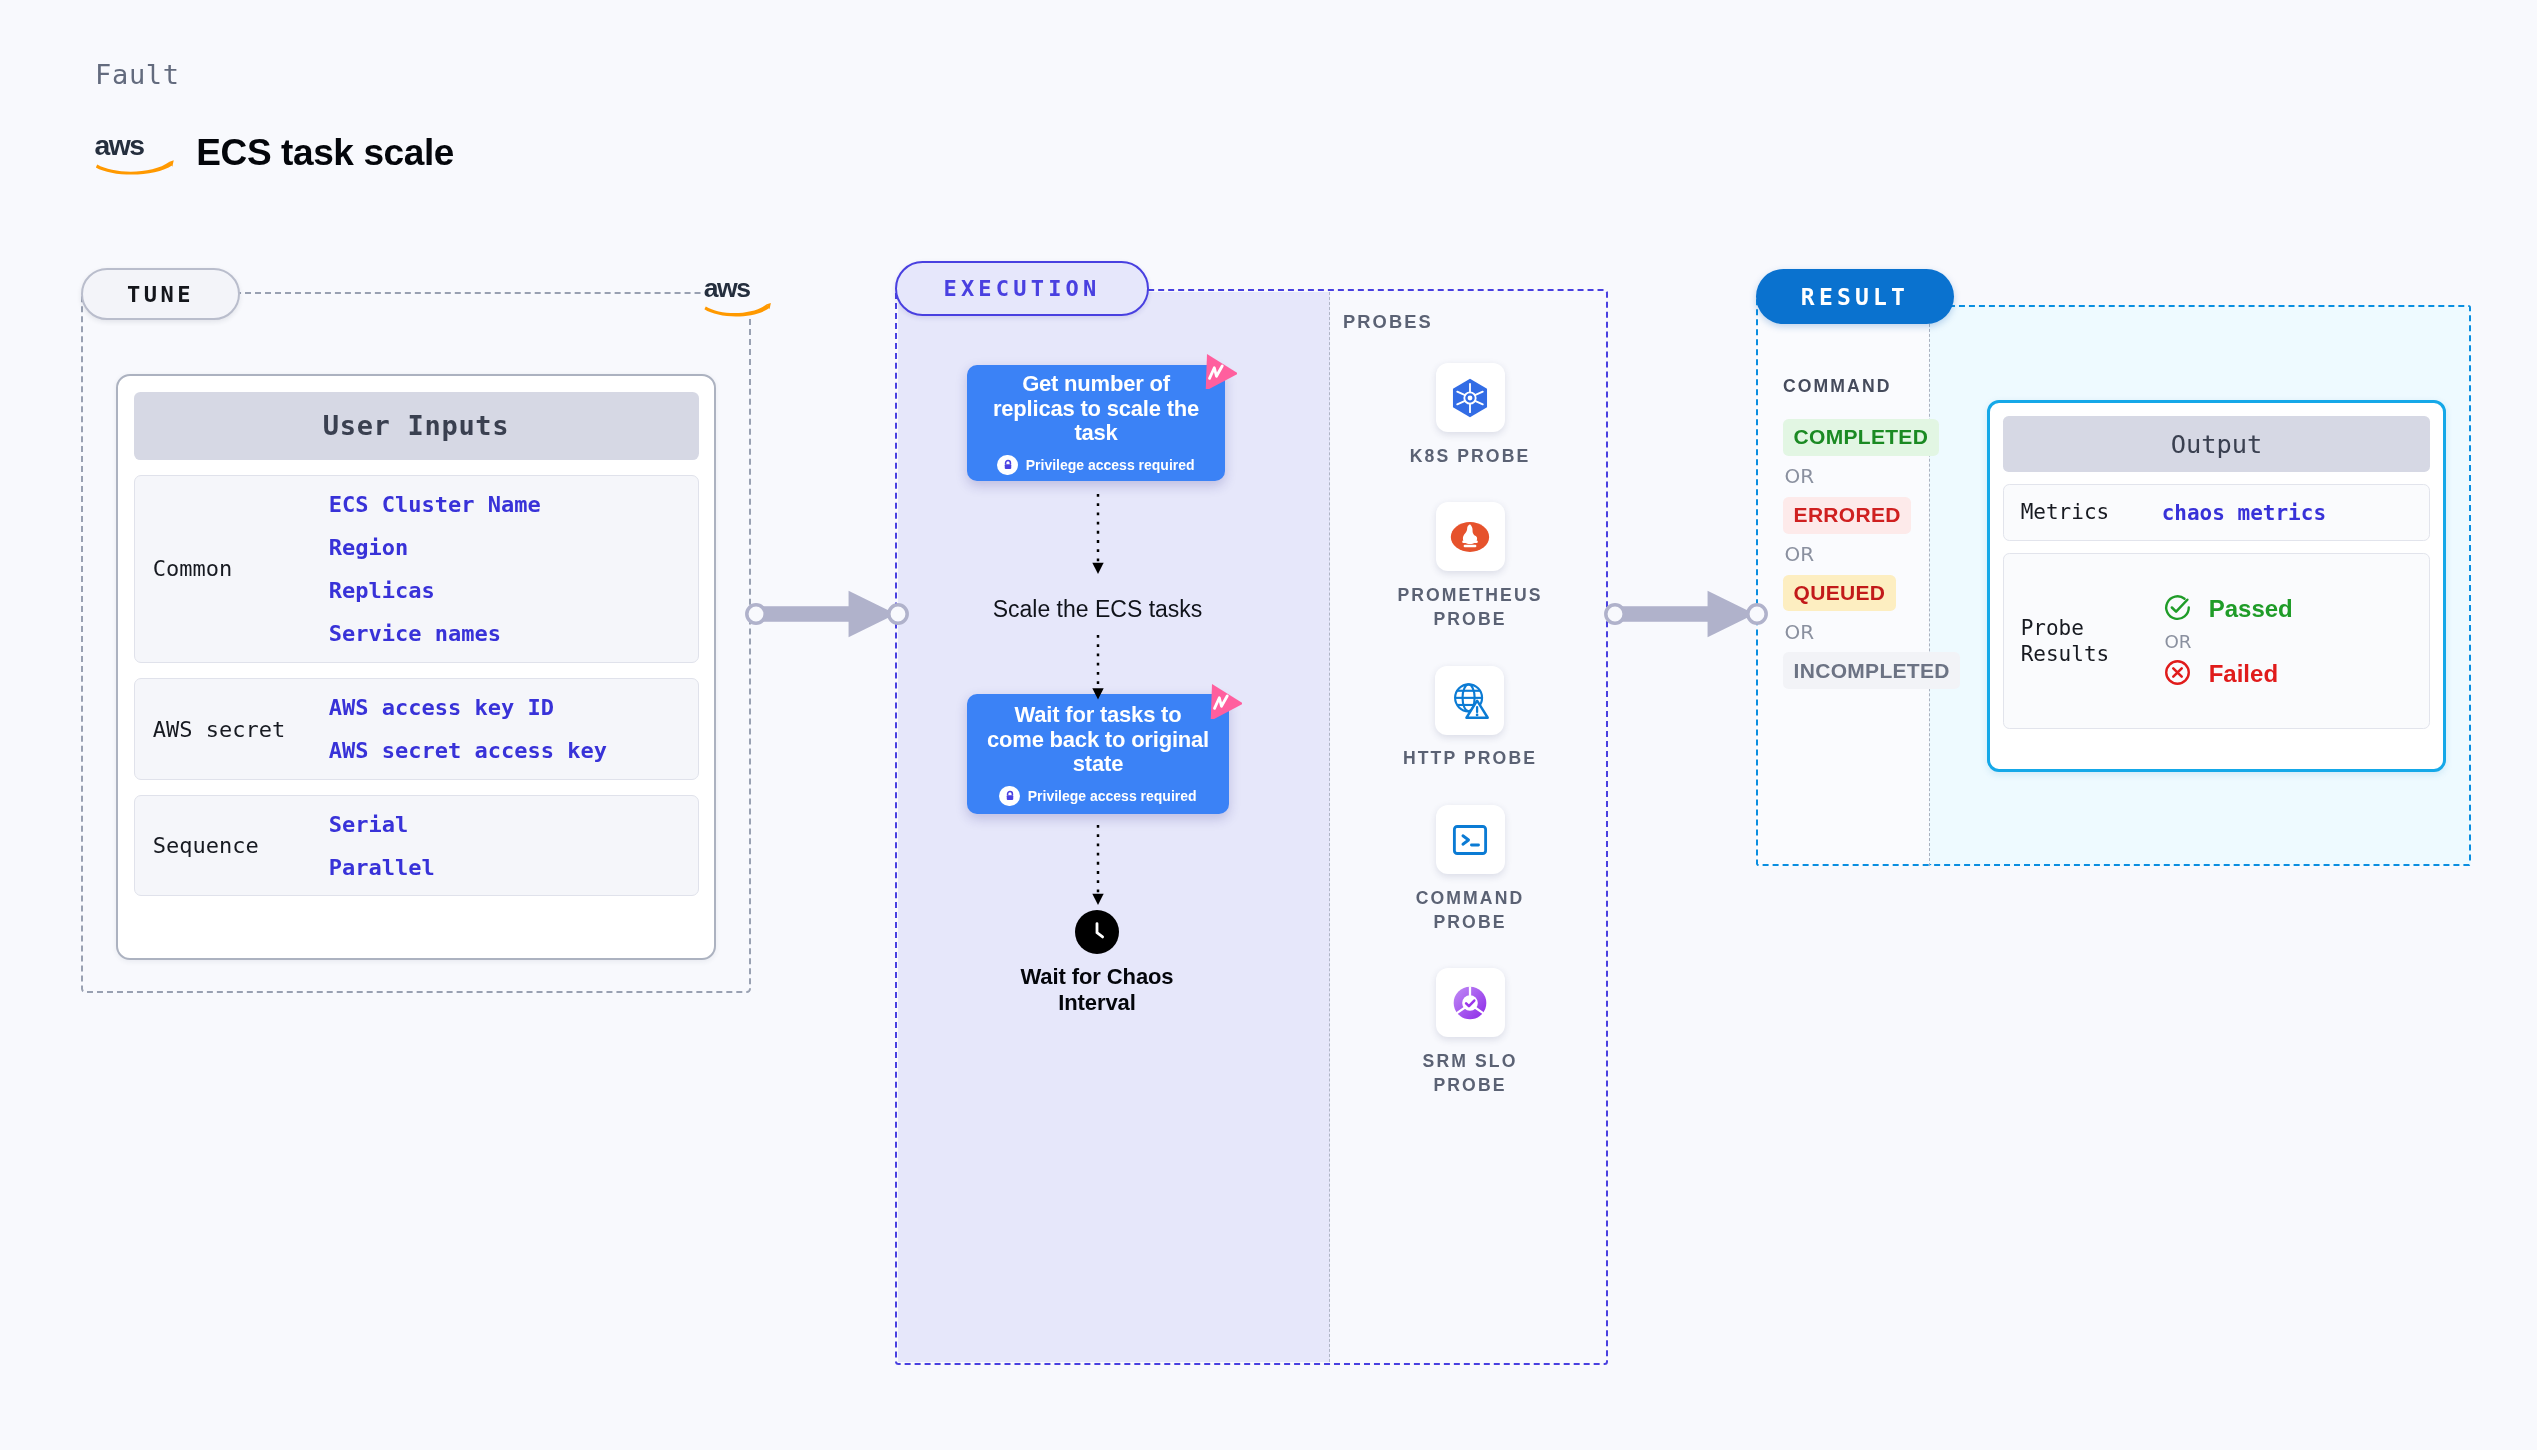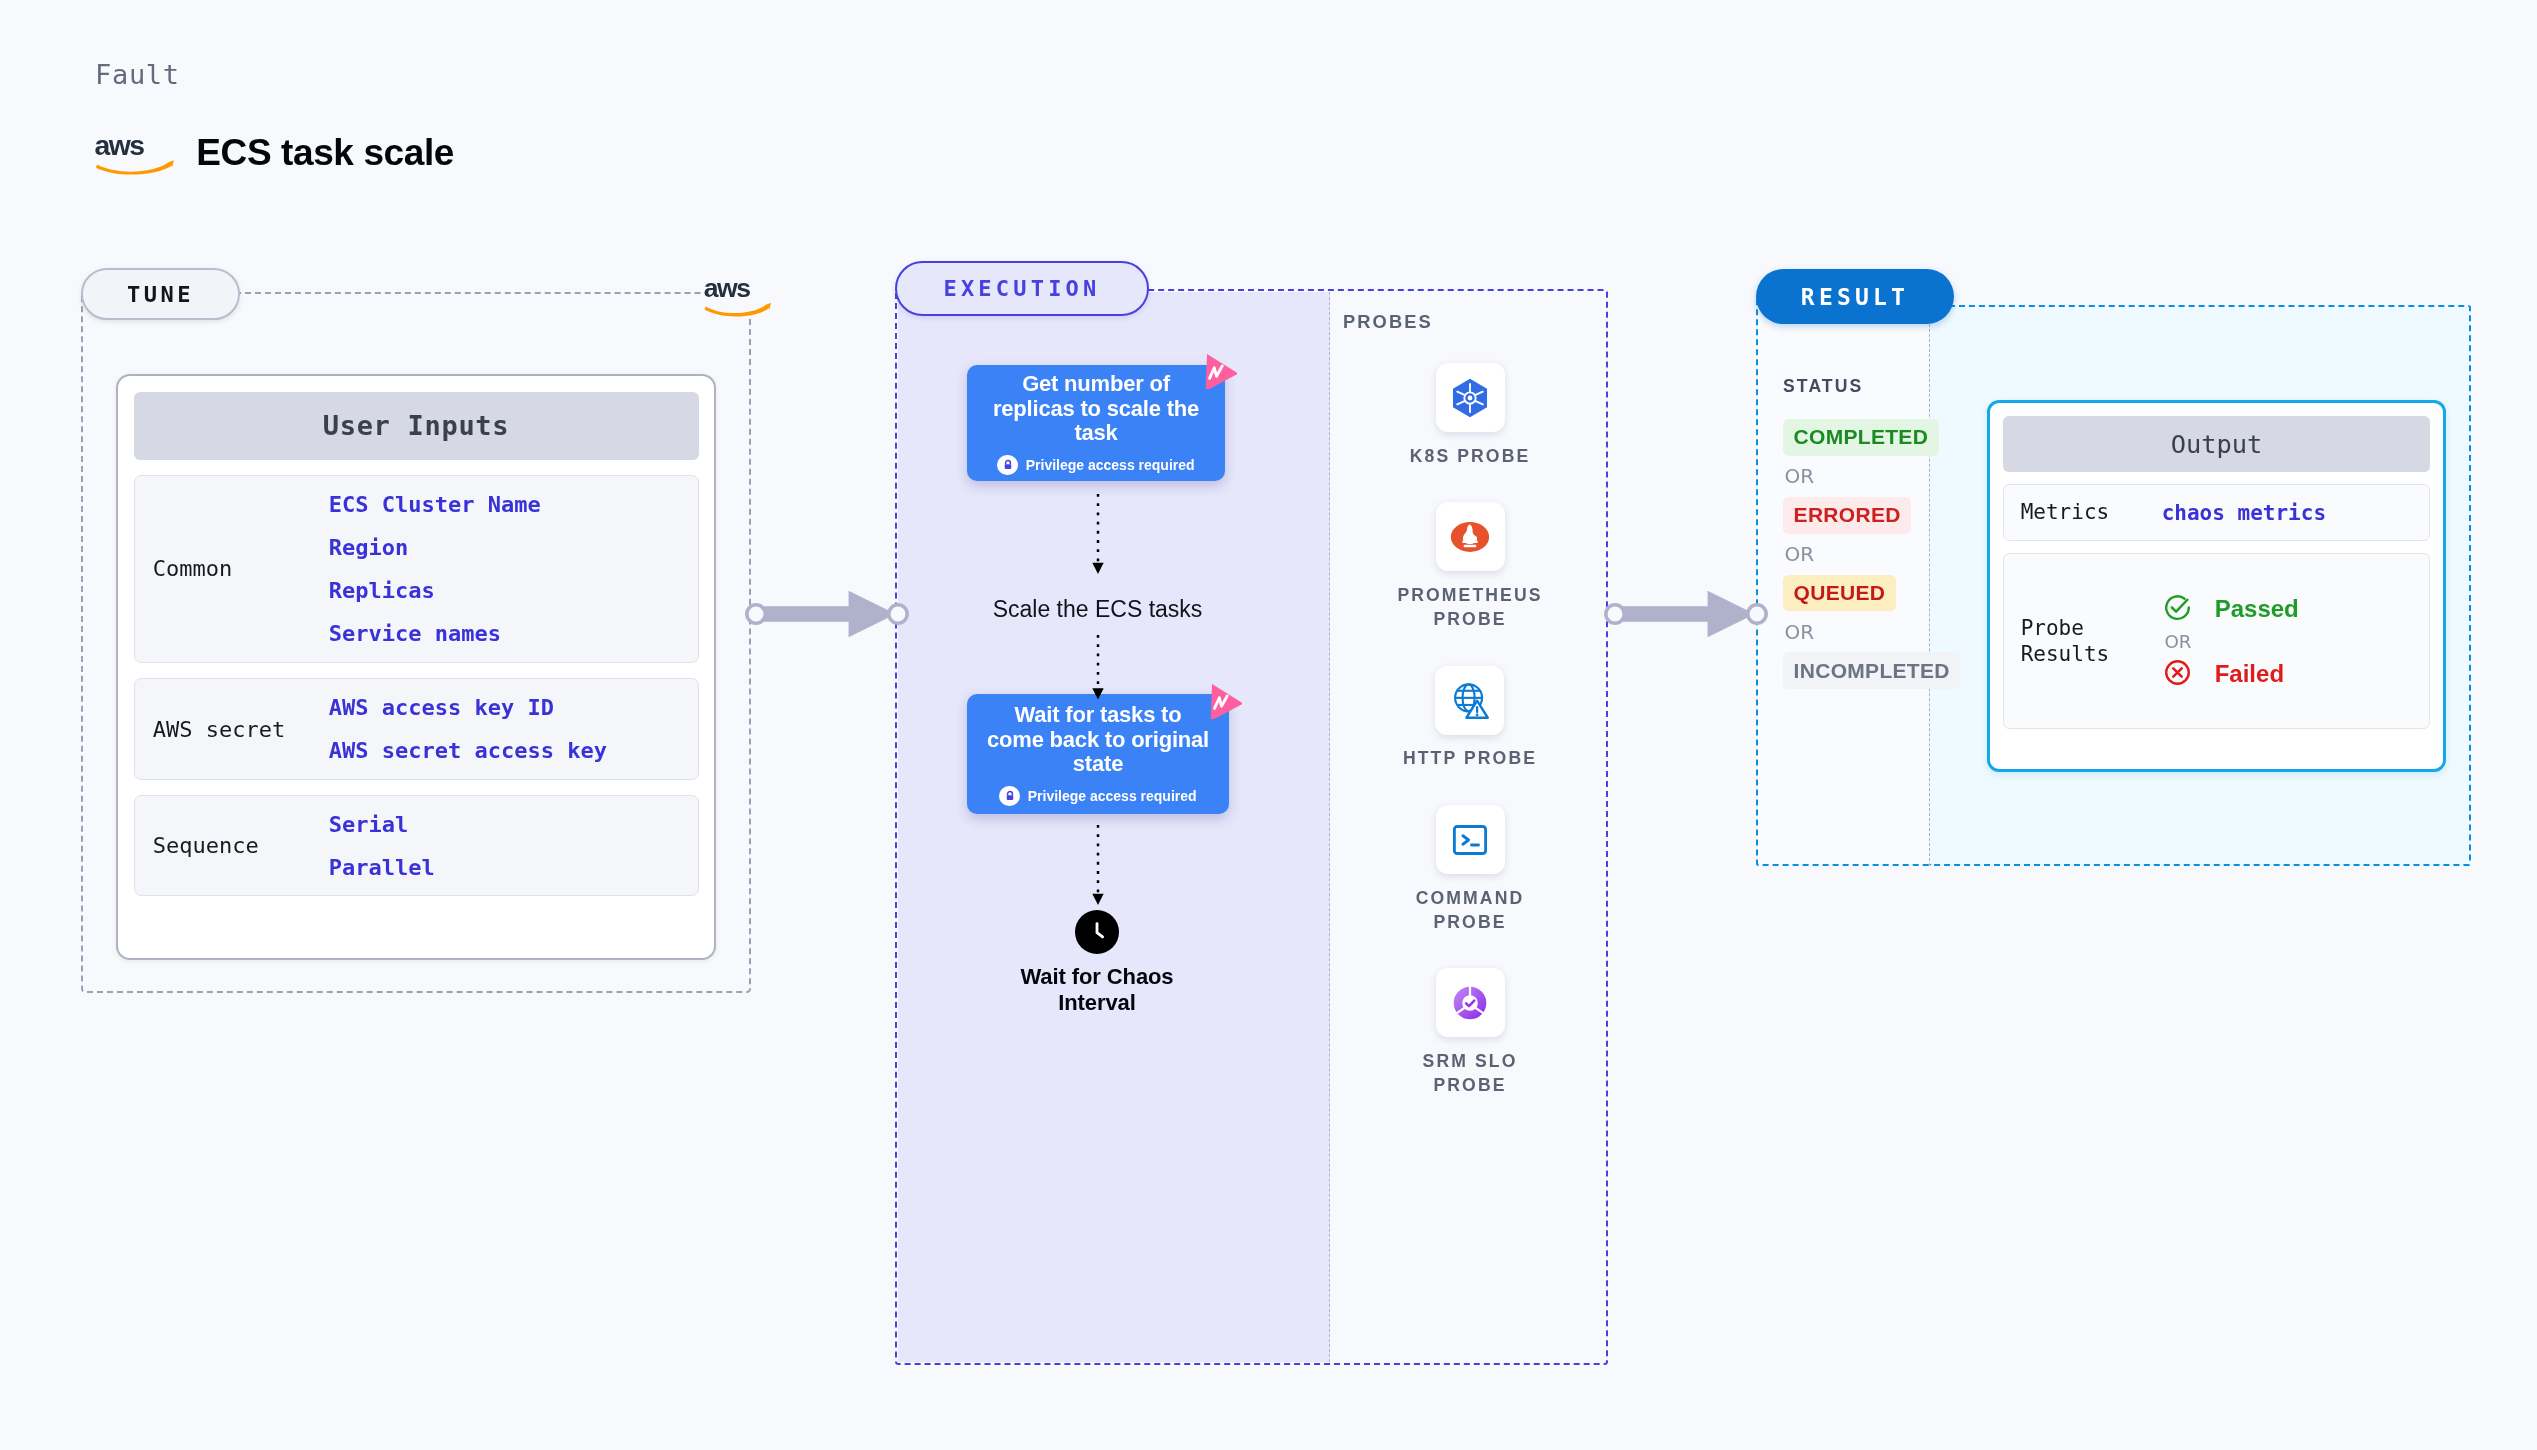--- a/index.html
+++ b/index.html
@@ -254,21 +254,21 @@
     width: 141px; flex: 0 0 141px;
     font-family: "DejaVu Sans Mono", monospace;
     font-size: 21px; color: #171a21; line-height: 1.25;
   }
   .output-metric-value {
     font-family: "DejaVu Sans Mono", monospace;
     font-size: 21px; font-weight: 700; color: #3832d8;
   }
   #probe-results-row { align-items: center; min-height: 176px; }
   .probe-result-stack { display: flex; flex-direction: column; gap: 5.6px; }
-  .probe-result-line { display: flex; align-items: center; gap: 22px; }
+  .probe-result-line { display: flex; align-items: center; gap: 16px; }
   .probe-result-text { font-size: 24px; font-weight: 800; }
   .probe-or {
     font-size: 18.3px; color: #8a909f; margin-left: 2.8px;
     font-family: "DejaVu Sans", sans-serif;
   }
 </style>
 </head>
 <body>
 
 <div id="stage">
@@ -505,21 +505,21 @@
       <polygon points="148,22 215,55 148,88" fill="#b0b2cb"></polygon>
       <circle cx="17" cy="55" r="13" fill="#f8f9fd" stroke="#b0b2cb" stroke-width="5"></circle>
       <circle cx="218" cy="55" r="13" fill="#f8f9fd" stroke="#b0b2cb" stroke-width="5"></circle>
     </svg>
   </div>
 
   <div id="result-output-box"></div>
   <div id="result-status-box"></div>
   <div id="result-status-divider"></div>
   <div class="pill pill-result">RESULT</div>
-  <div class="status-label">STATUS</div>
+  <div class="status-label">COMMAND</div>
 
   <div id="status-list">
     <span class="status-badge" style="background:#e2f6e3;color:#1b8a23;">COMPLETED</span>
     <span class="status-or">OR</span>
     <span class="status-badge" style="background:#fdeaea;color:#cf2020;">ERRORED</span>
     <span class="status-or">OR</span>
     <span class="status-badge" style="background:#fdeec1;color:#c21a1a;">QUEUED</span>
     <span class="status-or">OR</span>
     <span class="status-badge" style="background:#f2f3f7;color:#6c7384;">INCOMPLETED</span>
   </div>

